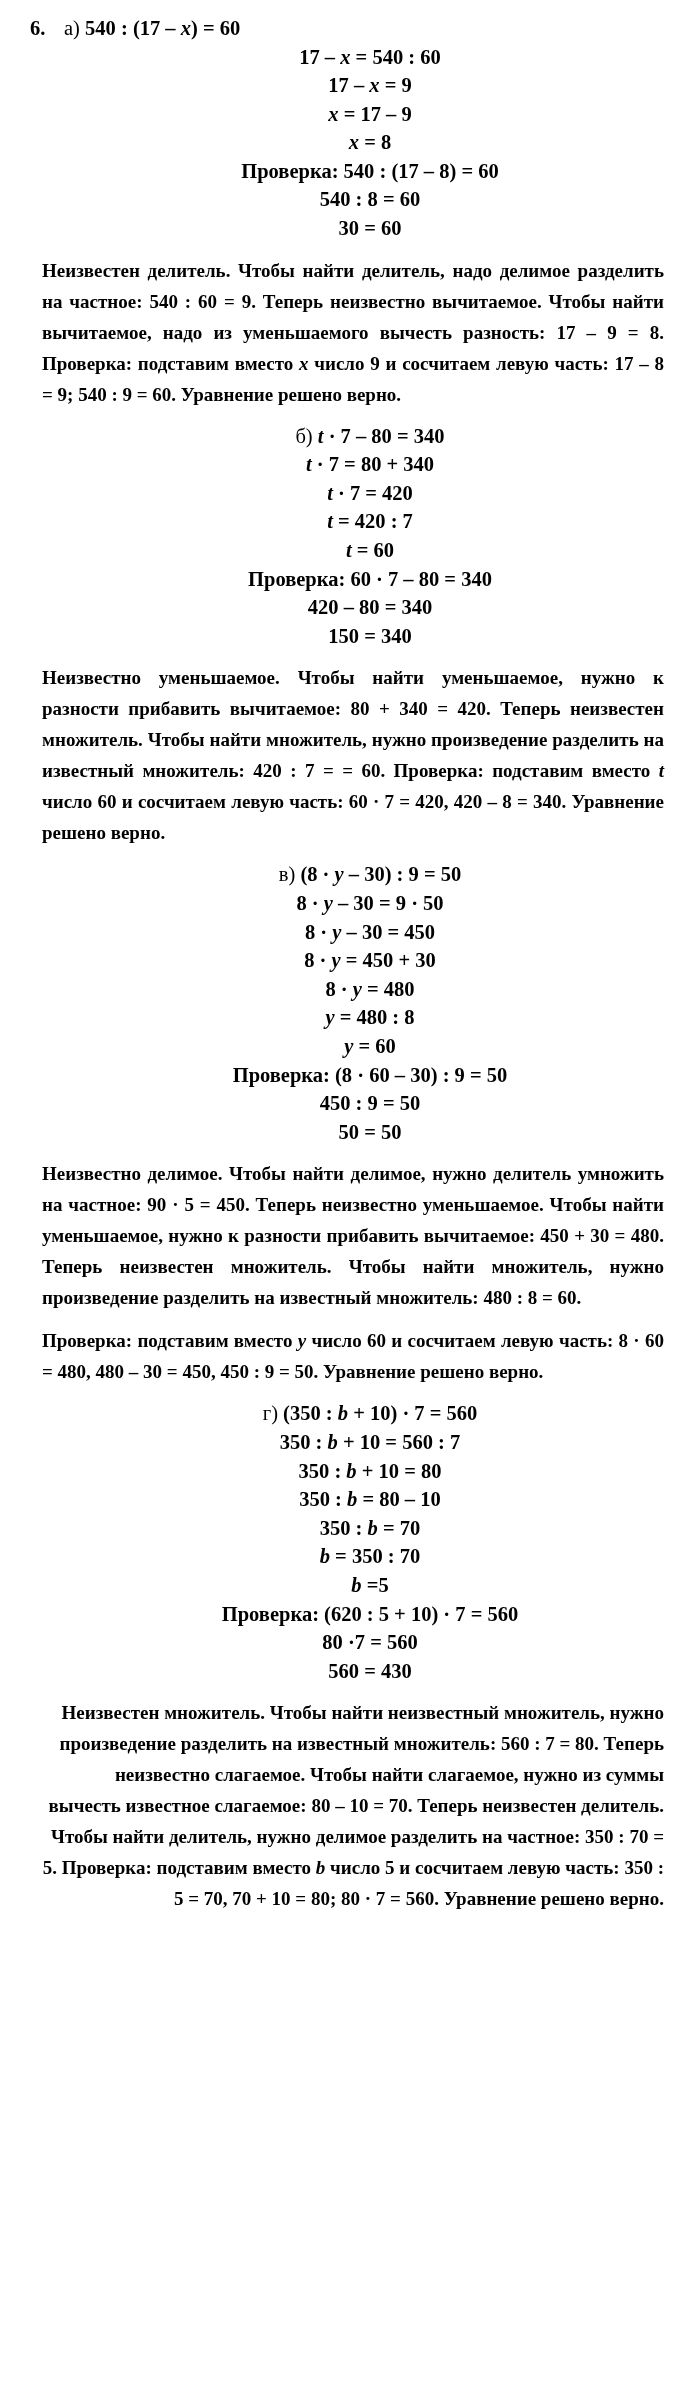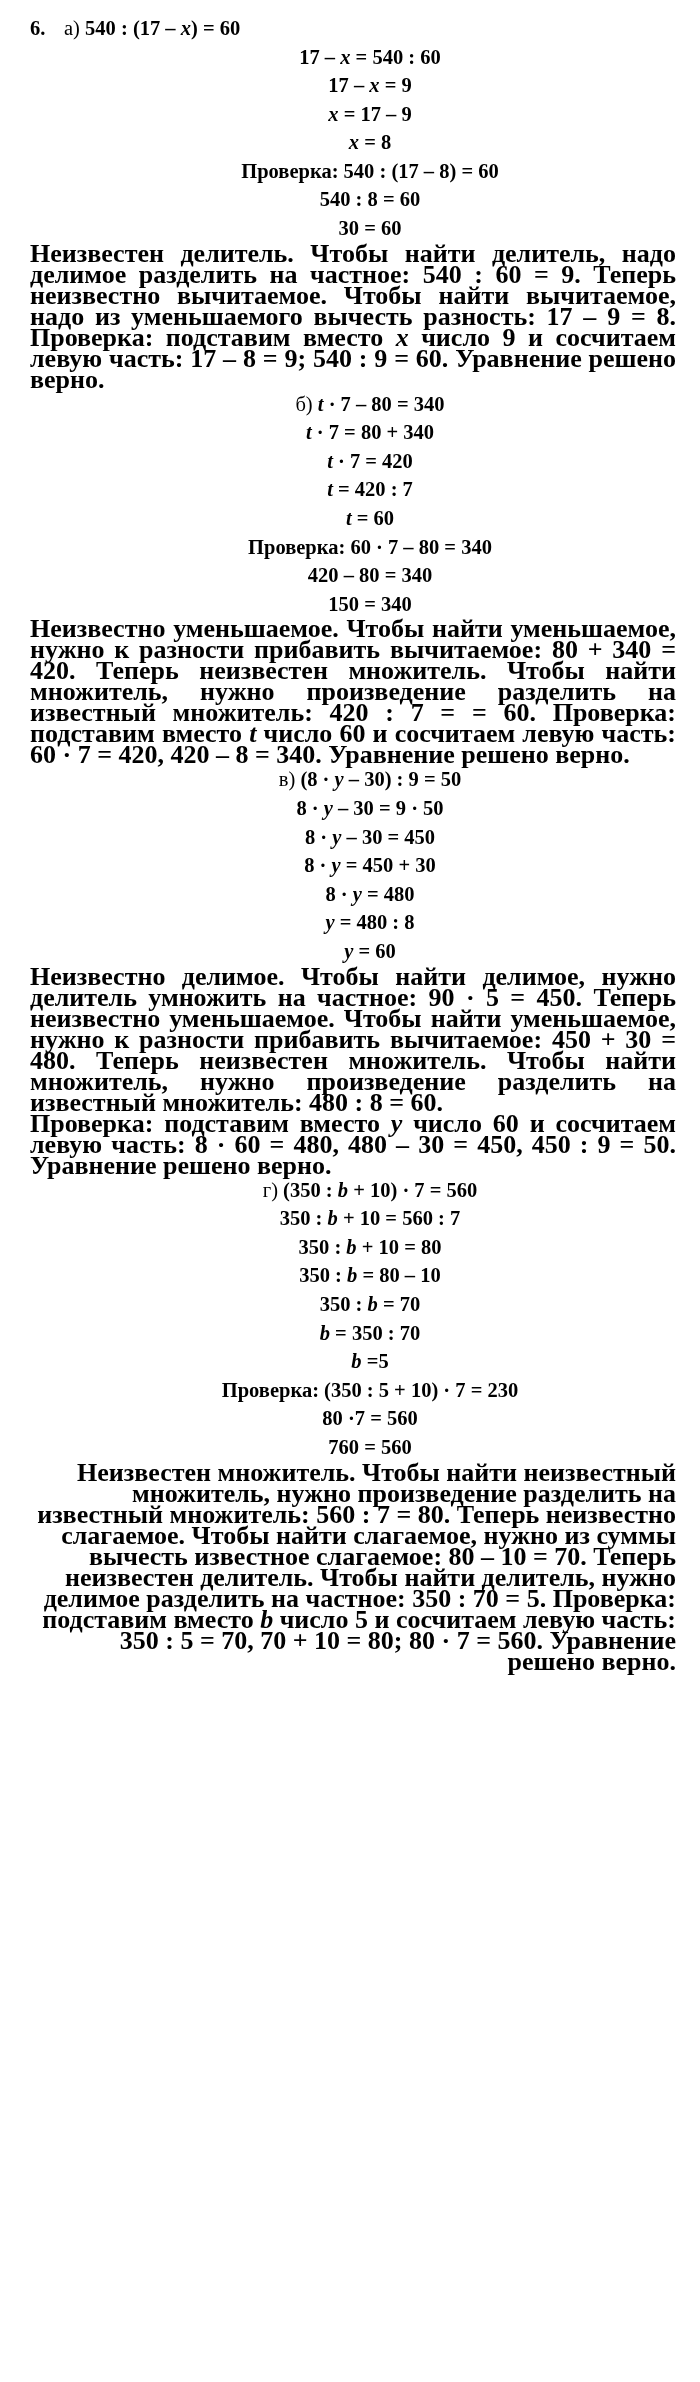--- a/index.html
+++ b/index.html
@@ -59,26 +59,26 @@
     font-weight: 700;
   }
   
   .lbl {
     font-weight: 400;
     font-style: normal;
   }
 
   
   .para {
-    font-size: 26px;
-    line-height: 21px;
+    font-size: 19px;
+    line-height: 31px;
     font-weight: 700;
     text-align: justify;
     text-justify: inter-word;
-    margin: 0;
+    margin: 12px;
     padding: 0;
     hyphens: manual;
   }
   .para.last {
     text-align: right;
   }
 
   .para .v {
     font-style: italic;
   }
@@ -131,36 +131,41 @@
 
   <div class="blk">
     <div class="eq">8 · <i class="v">y</i> – 30 = 9 · 50</div>
     <div class="eq">8 · <i class="v">y</i> – 30 = 450</div>
     <div class="eq">8 · <i class="v">y</i> = 450 + 30</div>
     <div class="eq">8 · <i class="v">y</i> = 480</div>
     <div class="eq"><i class="v">y</i> = 480 : 8</div>
     <div class="eq"><i class="v">y</i> = 60</div>
   </div>
 
+  <div class="blk">
+    <div class="eq">Проверка: (8 · 60 – 30) : 9 = 50</div>
+    <div class="eq">450 : 9 = 50</div>
+    <div class="eq">50 = 50</div>
+  </div>
 
   <p class="para">Неизвестно делимое. Чтобы найти делимое, нужно делитель умножить на частное: 90 · 5 = 450. Теперь неизвестно уменьшаемое. Чтобы найти уменьшаемое, нужно к разности прибавить вычитаемое: 450 + 30 = 480. Теперь неизвестен множитель. Чтобы найти множитель, нужно произведение разделить на известный множитель: 480 : 8 = 60.</p>
   <p class="para">Проверка: подставим вместо <i class="v">y</i> число 60 и сосчитаем левую часть: 8 · 60 = 480, 480 – 30 = 450, 450 : 9 = 50. Уравнение решено верно.</p>
 
   <div class="eq"><span class="lbl">г)</span> <span>(350 : <i class="v">b</i> + 10) · 7 = 560</span></div>
 
   <div class="blk">
     <div class="eq">350 : <i class="v">b</i> + 10 = 560 : 7</div>
     <div class="eq">350 : <i class="v">b</i> + 10 = 80</div>
     <div class="eq">350 : <i class="v">b</i> = 80 – 10</div>
     <div class="eq">350 : <i class="v">b</i> = 70</div>
     <div class="eq"><i class="v">b</i> = 350 : 70</div>
     <div class="eq"><i class="v">b</i> =5</div>
   </div>
 
   <div class="blk">
-    <div class="eq">Проверка: (350 : 5 + 10) · 7 = 230</div>
+    <div class="eq">Проверка: (620 : 5 + 10) · 7 = 560</div>
     <div class="eq">80 ·7 = 560</div>
-    <div class="eq">760 = 560</div>
+    <div class="eq">560 = 430</div>
   </div>
 
   <p class="para last">Неизвестен множитель. Чтобы найти неизвестный множитель, нужно произведение разделить на известный множитель: 560 : 7 = 80. Теперь неизвестно слагаемое. Чтобы найти слагаемое, нужно из суммы вычесть известное слагаемое: 80 – 10 = 70. Теперь неизвестен делитель. Чтобы найти делитель, нужно делимое разделить на частное: 350 : 70 = 5. Проверка: подставим вместо <i class="v">b</i> число 5 и сосчитаем левую часть: 350 : 5 = 70, 70 + 10 = 80; 80 · 7 = 560. Уравнение решено верно.</p>
 
 </div>
 
 </body></html>

